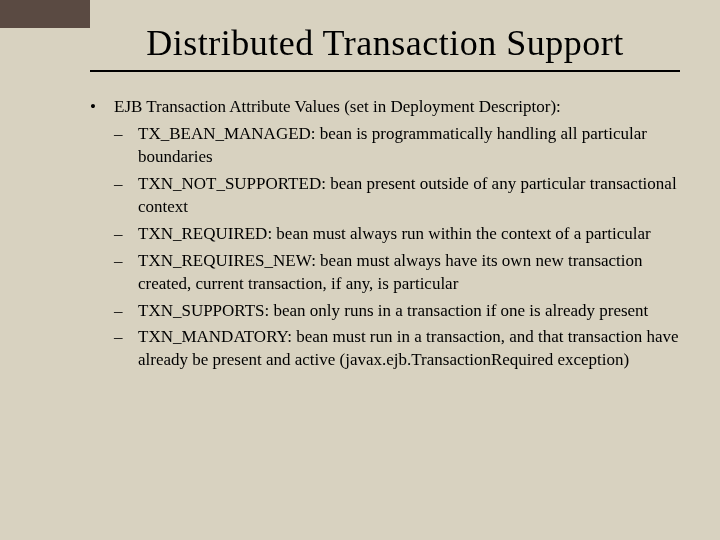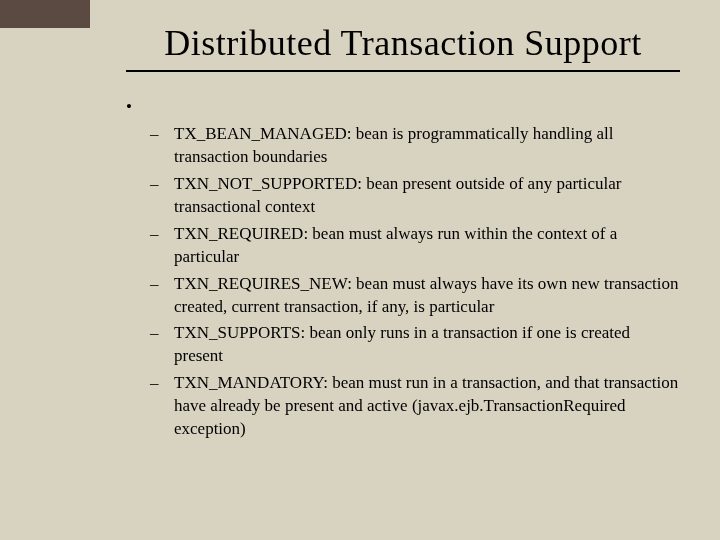--- a/index.html
+++ b/index.html
@@ -18,21 +18,20 @@
   .corner-tab {
     position: absolute;
     top: 0;
     left: 0;
     width: 90px;
     height: 28px;
     background: #5a4a42;
   }
   .slide {
     padding: 22px 40px 0 90px;
-    margin-left: 36px;
   }
   .title {
     font-size: 36px;
     font-weight: 400;
     text-align: center;
     margin: 0 0 6px 0;
     letter-spacing: 0.5px;
   }
   .rule {
     height: 2px;
@@ -71,41 +70,42 @@
 <body>
 
 <div class="corner-tab"></div>
 
 <div class="slide">
   <h1 class="title">Distributed Transaction Support</h1>
   <div class="rule"></div>
 
   <div class="main-item">
     <div class="bullet">•</div>
+    <div>EJB Transaction Attribute Values (set in Deployment Descriptor):</div>
   </div>
 
   <div class="sublist">
     <div class="sub-item">
       <div class="dash">–</div>
-      <div class="sub-text">TX_BEAN_MANAGED: bean is programmatically handling all transaction boundaries</div>
+      <div class="sub-text">TX_BEAN_MANAGED: bean is programmatically handling all particular boundaries</div>
     </div>
     <div class="sub-item">
       <div class="dash">–</div>
       <div class="sub-text">TXN_NOT_SUPPORTED: bean present outside of any particular transactional context</div>
     </div>
     <div class="sub-item">
       <div class="dash">–</div>
       <div class="sub-text">TXN_REQUIRED: bean must always run within the context of a particular</div>
     </div>
     <div class="sub-item">
       <div class="dash">–</div>
       <div class="sub-text">TXN_REQUIRES_NEW: bean must always have its own new transaction created, current transaction, if any, is particular</div>
     </div>
     <div class="sub-item">
       <div class="dash">–</div>
-      <div class="sub-text">TXN_SUPPORTS: bean only runs in a transaction if one is created present</div>
+      <div class="sub-text">TXN_SUPPORTS: bean only runs in a transaction if one is already present</div>
     </div>
     <div class="sub-item">
       <div class="dash">–</div>
       <div class="sub-text">TXN_MANDATORY: bean must run in a transaction, and that transaction have already be present and active (javax.ejb.TransactionRequired exception)</div>
     </div>
   </div>
 </div>
 
 </body></html>

